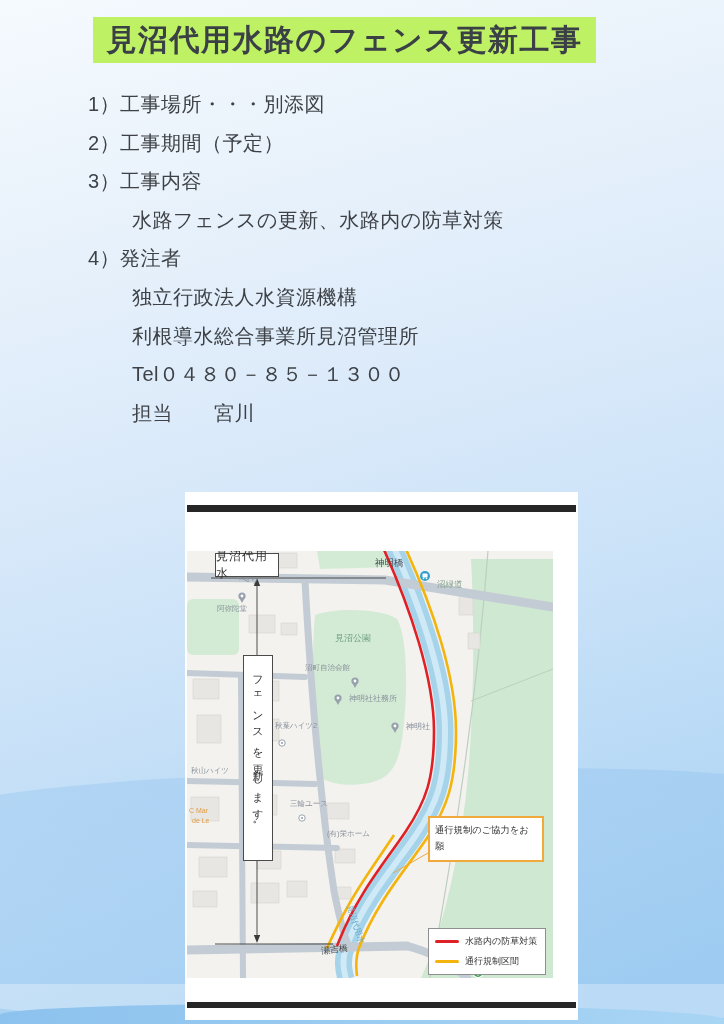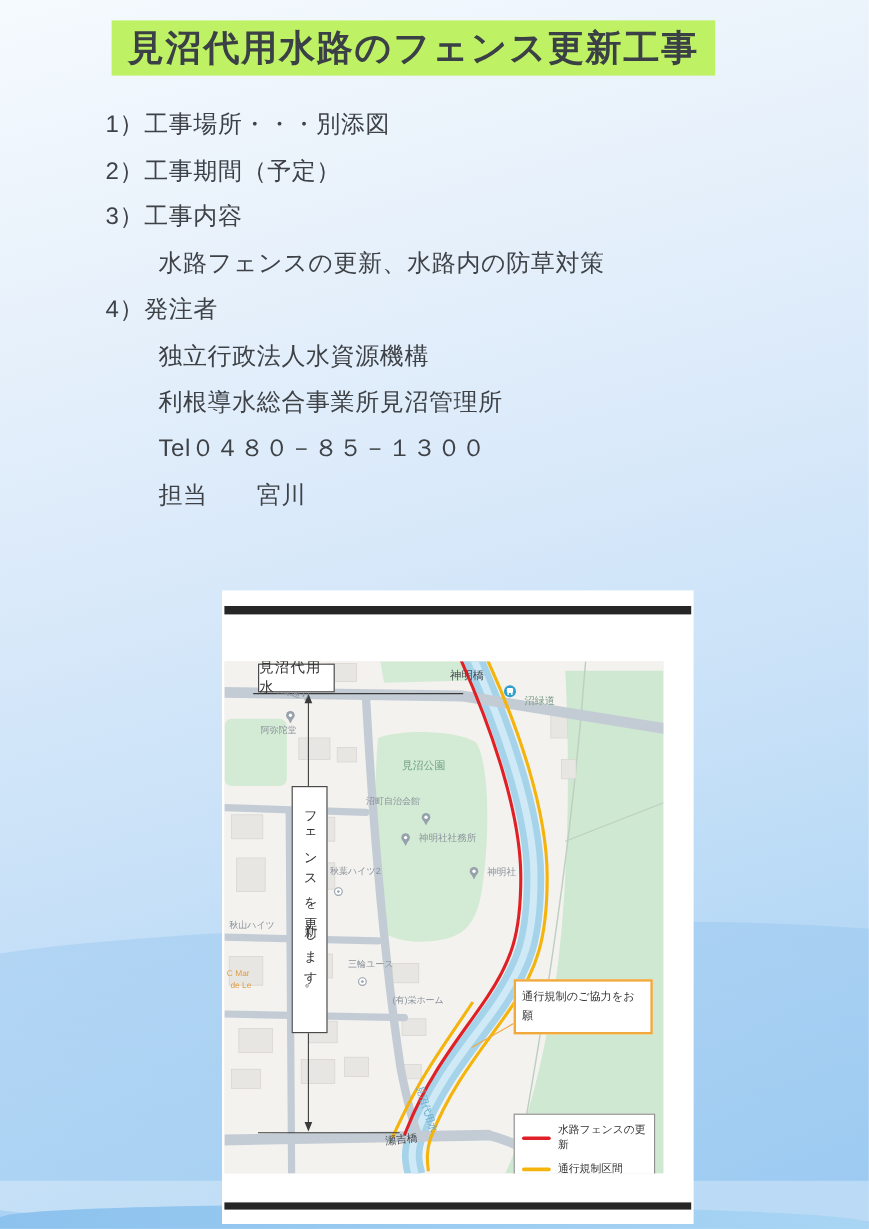--- a/index.html
+++ b/index.html
@@ -184,21 +184,21 @@
     </svg>
 
     <div class="loc-box">見沼代用水</div>
     <div class="vnote">フェンスを更新します。</div>
     <div class="callout">
       <div>通行規制のご協力をお願</div>
     </div>
     <div class="legend">
       <div class="legend-row">
         <span class="sw sw-red"></span>
-        <span>水路フェンスの更新</span>
+        <span>水路内の防草対策</span>
       </div>
       <div class="legend-row">
         <span class="sw sw-orange"></span>
         <span>通行規制区間</span>
       </div>
     </div>
   </div>
 
   <div class="bar-bottom"></div>
 </div>

